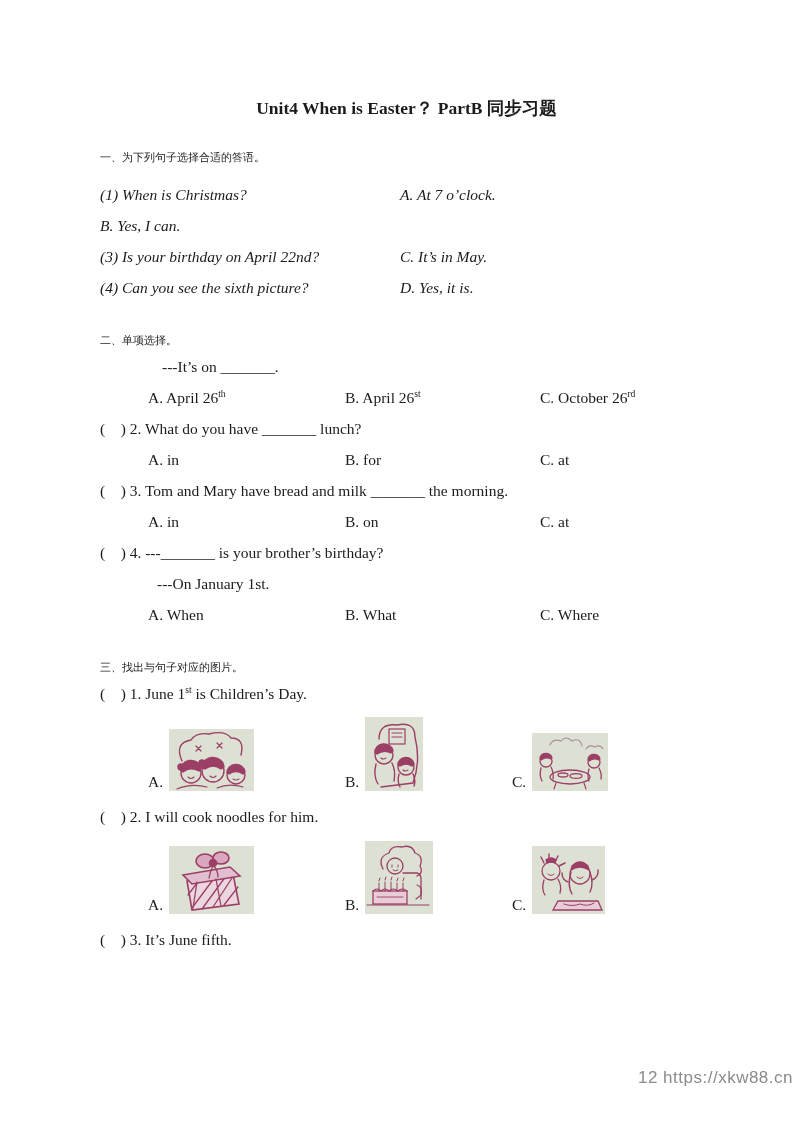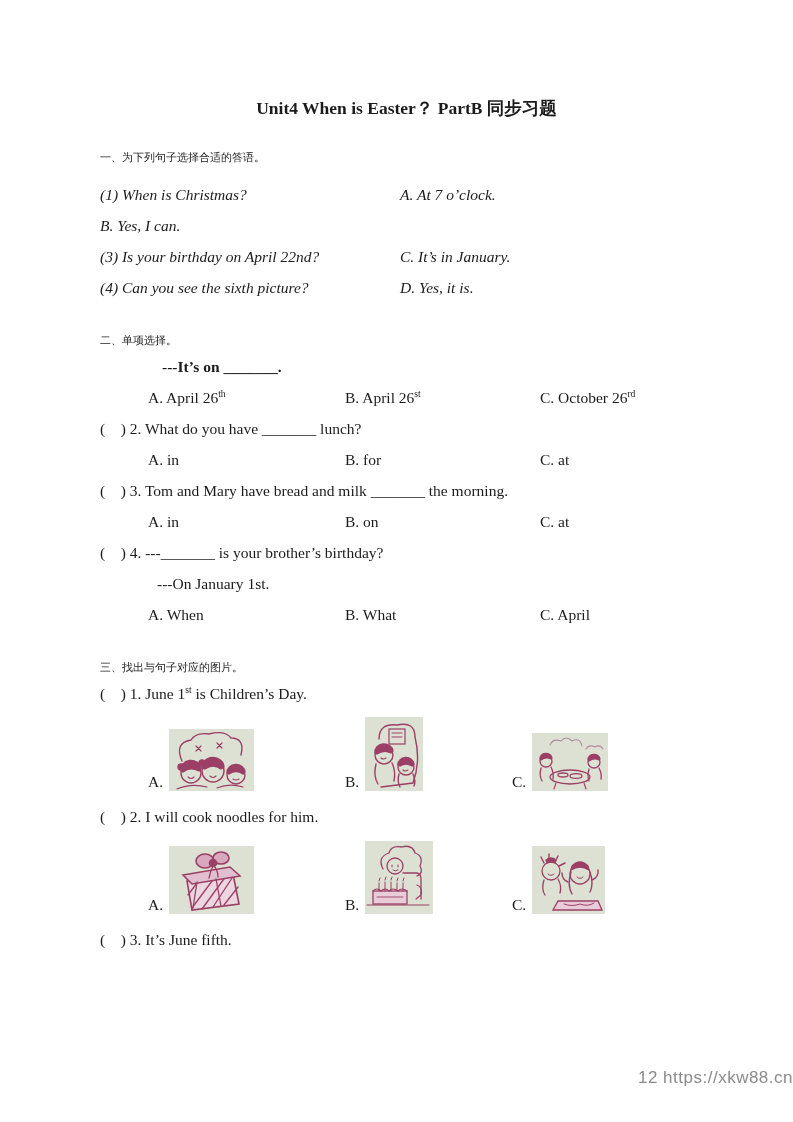--- a/index.html
+++ b/index.html
@@ -23,21 +23,21 @@
   }
   .sec-heading{
     margin-top:26px;
     font-size:11px;
     line-height:22px;
   }
   .pairs{margin-top:11px;font-style:italic;}
   .pair{display:flex;line-height:31px;}
   .pair .q{flex:0 0 300px;}
   .qline{line-height:31px;}
-  .indent1{padding-left:62px;font-weight:bold;}
+  .indent1{padding-left:62px;}
   .indent2{padding-left:57px;}
   .opts{position:relative;height:31px;line-height:31px;}
   .optA{position:absolute;left:48px;}
   .optB{position:absolute;left:245px;}
   .optC{position:absolute;left:440px;}
   sup{font-size:0.62em;vertical-align:super;line-height:0;}
   .imgrow{position:relative;height:80px;margin:4px 0 8px 0;}
   .imggroup{position:absolute;bottom:2px;display:flex;align-items:flex-end;}
   .imggroup .imglabel{margin-right:6px;line-height:18px;}
   .pgA{left:48px;} .pgB{left:245px;} .pgC{left:412px;}
@@ -64,21 +64,21 @@
     <div class="pairs">
       <div class="pair">
         <span class="q">(1) When is Christmas?</span>
         <span class="a">A. At 7 o’clock.</span>
       </div>
       <div class="pair">
         <span class="a">B. Yes, I can.</span>
       </div>
       <div class="pair">
         <span class="q">(3) Is your birthday on April 22nd?</span>
-        <span class="a">C. It’s in January.</span>
+        <span class="a">C. It’s in May.</span>
       </div>
       <div class="pair">
         <span class="q">(4) Can you see the sixth picture?</span>
         <span class="a">D. Yes, it is.</span>
       </div>
     </div>
 
     <div class="sec-heading">二、单项选择。</div>
 
     <div class="qline indent1">---It’s on _______.</div>
@@ -100,21 +100,21 @@
       <span class="optA"><span>A. in</span></span>
       <span class="optB"><span>B. on</span></span>
       <span class="optC"><span>C. at</span></span>
     </div>
 
     <div class="qline">(　) 4. ---_______ is your brother’s birthday?</div>
     <div class="qline indent2">---On  January 1st.</div>
     <div class="opts">
       <span class="optA"><span>A. When</span></span>
       <span class="optB"><span>B. What</span></span>
-      <span class="optC"><span>C. April</span></span>
+      <span class="optC"><span>C. Where</span></span>
     </div>
 
     <div class="sec-heading">三、找出与句子对应的图片。</div>
 
     <div class="qline">
       <span>(　) 1. June 1</span><sup>st</sup><span> is Children’s Day.</span>
     </div>
 
     <div class="imgrow">
       <div class="imggroup pgA">

